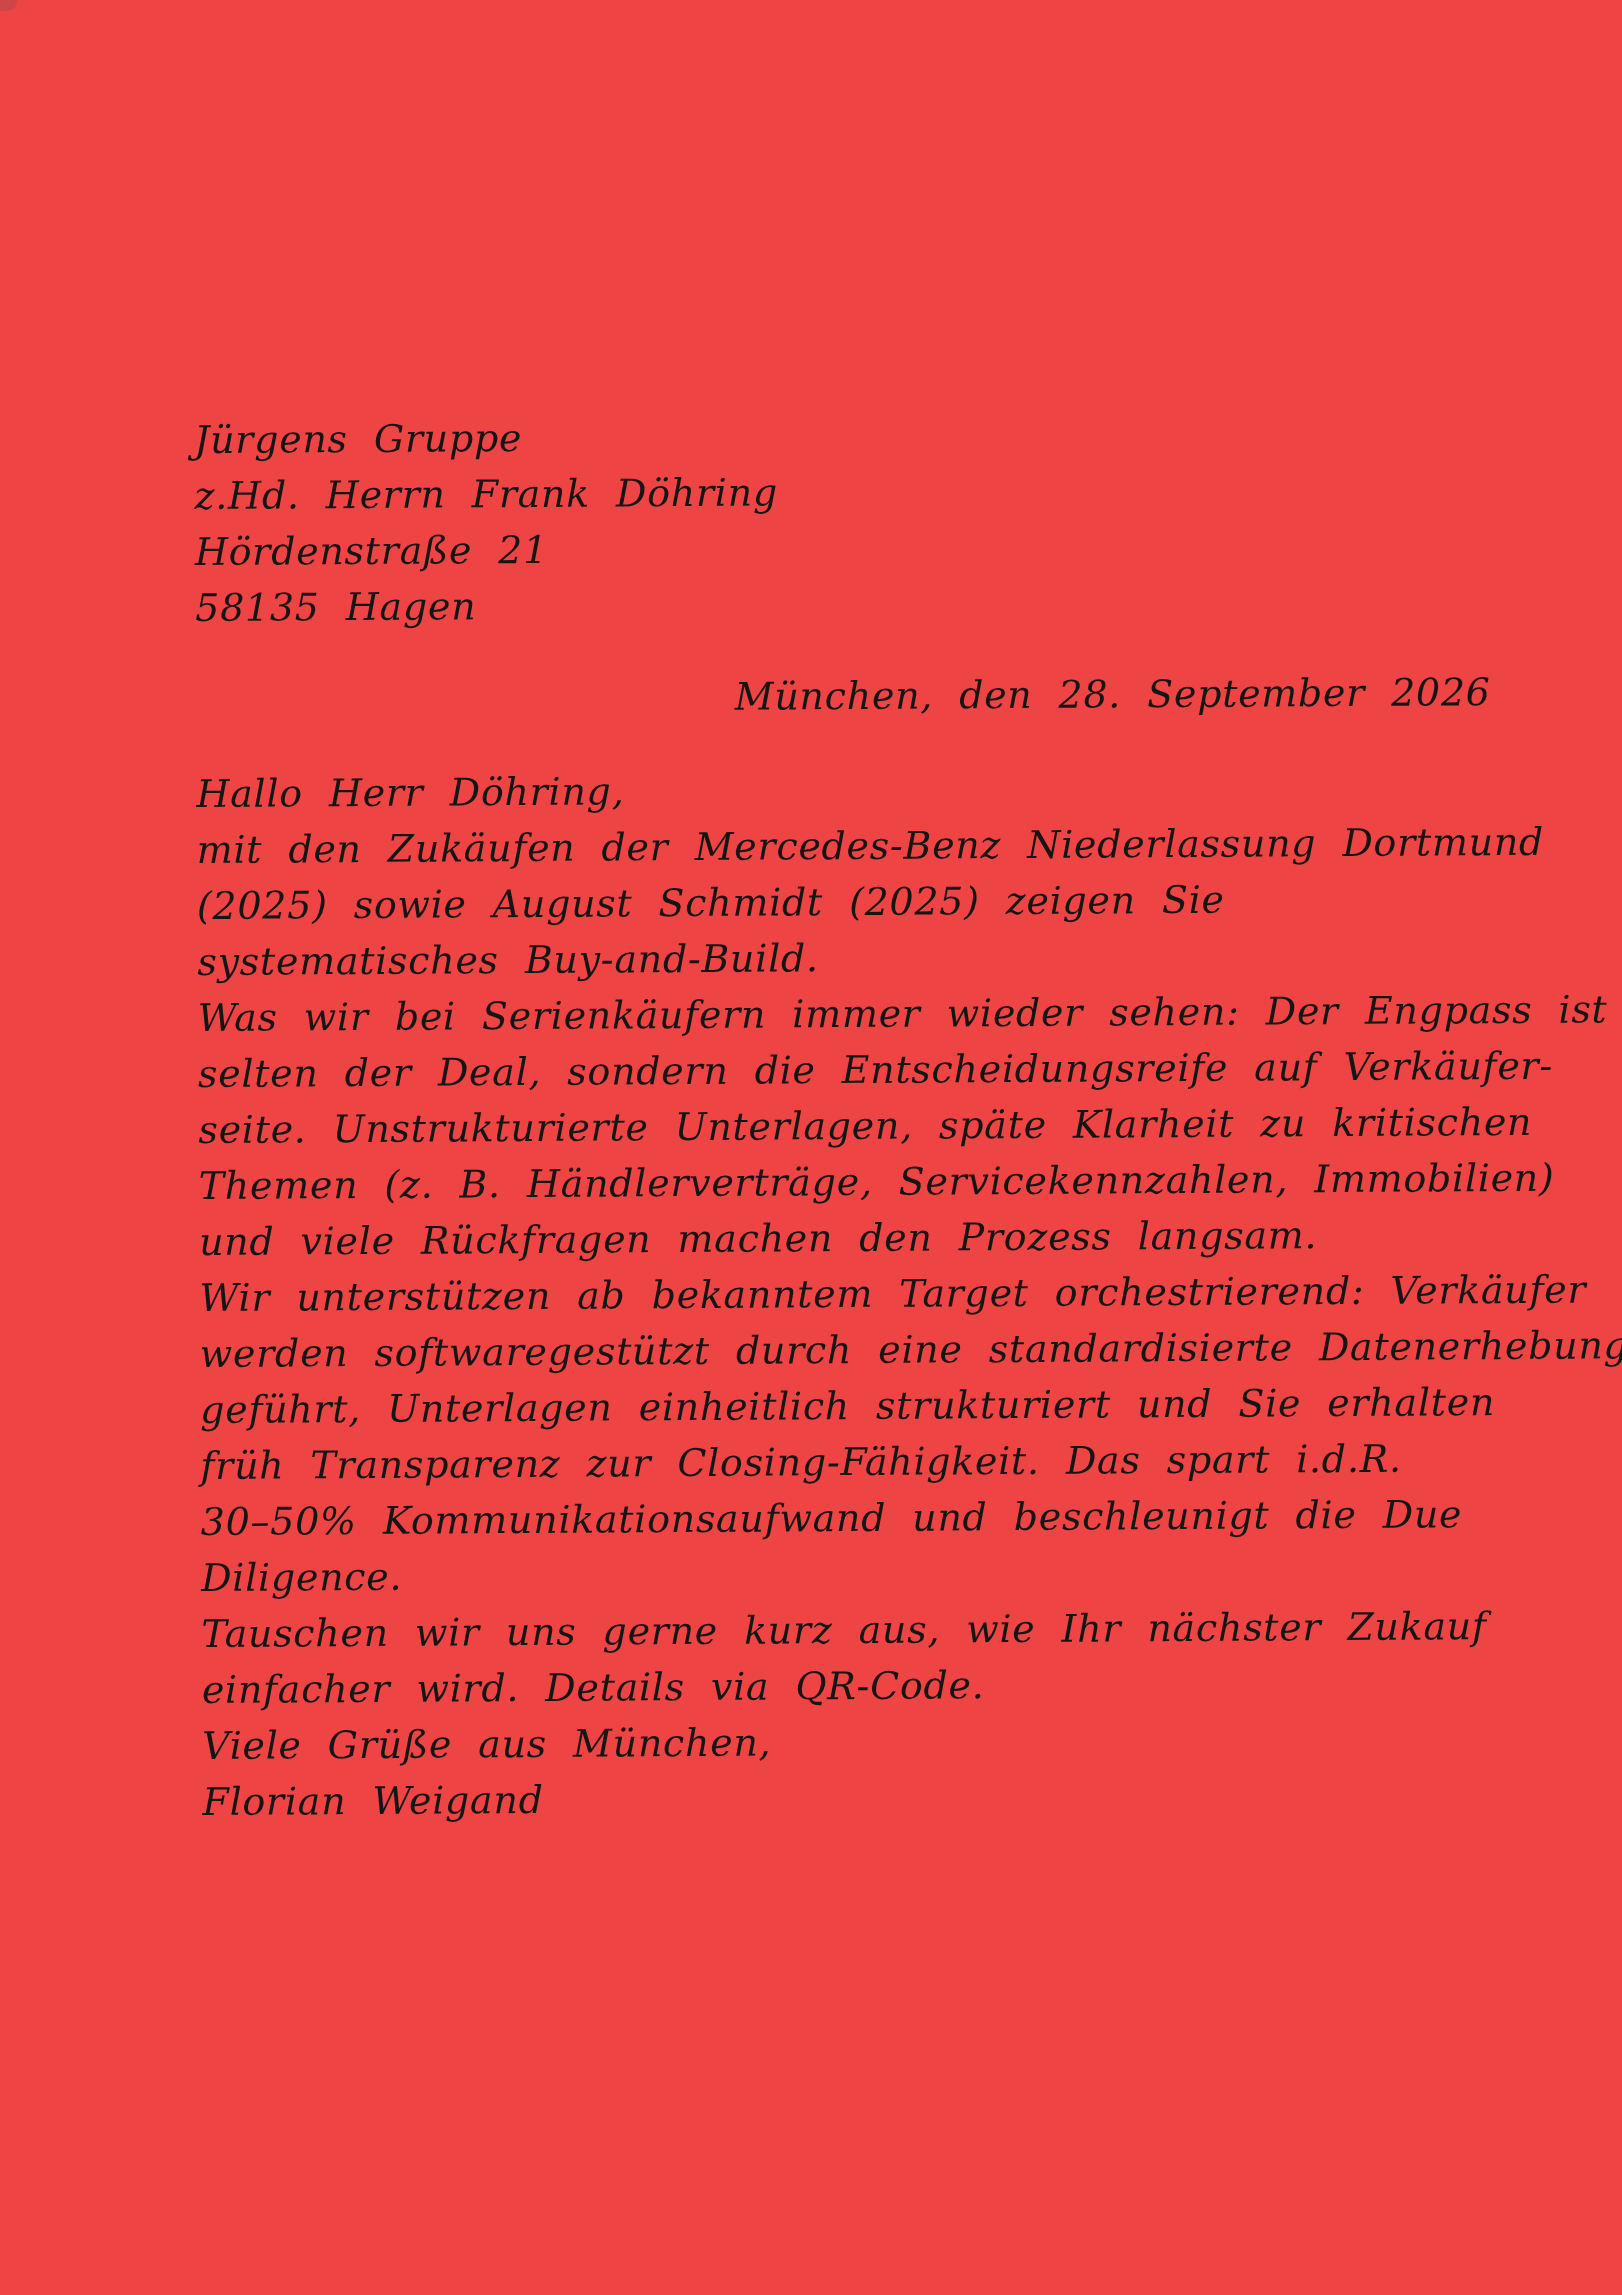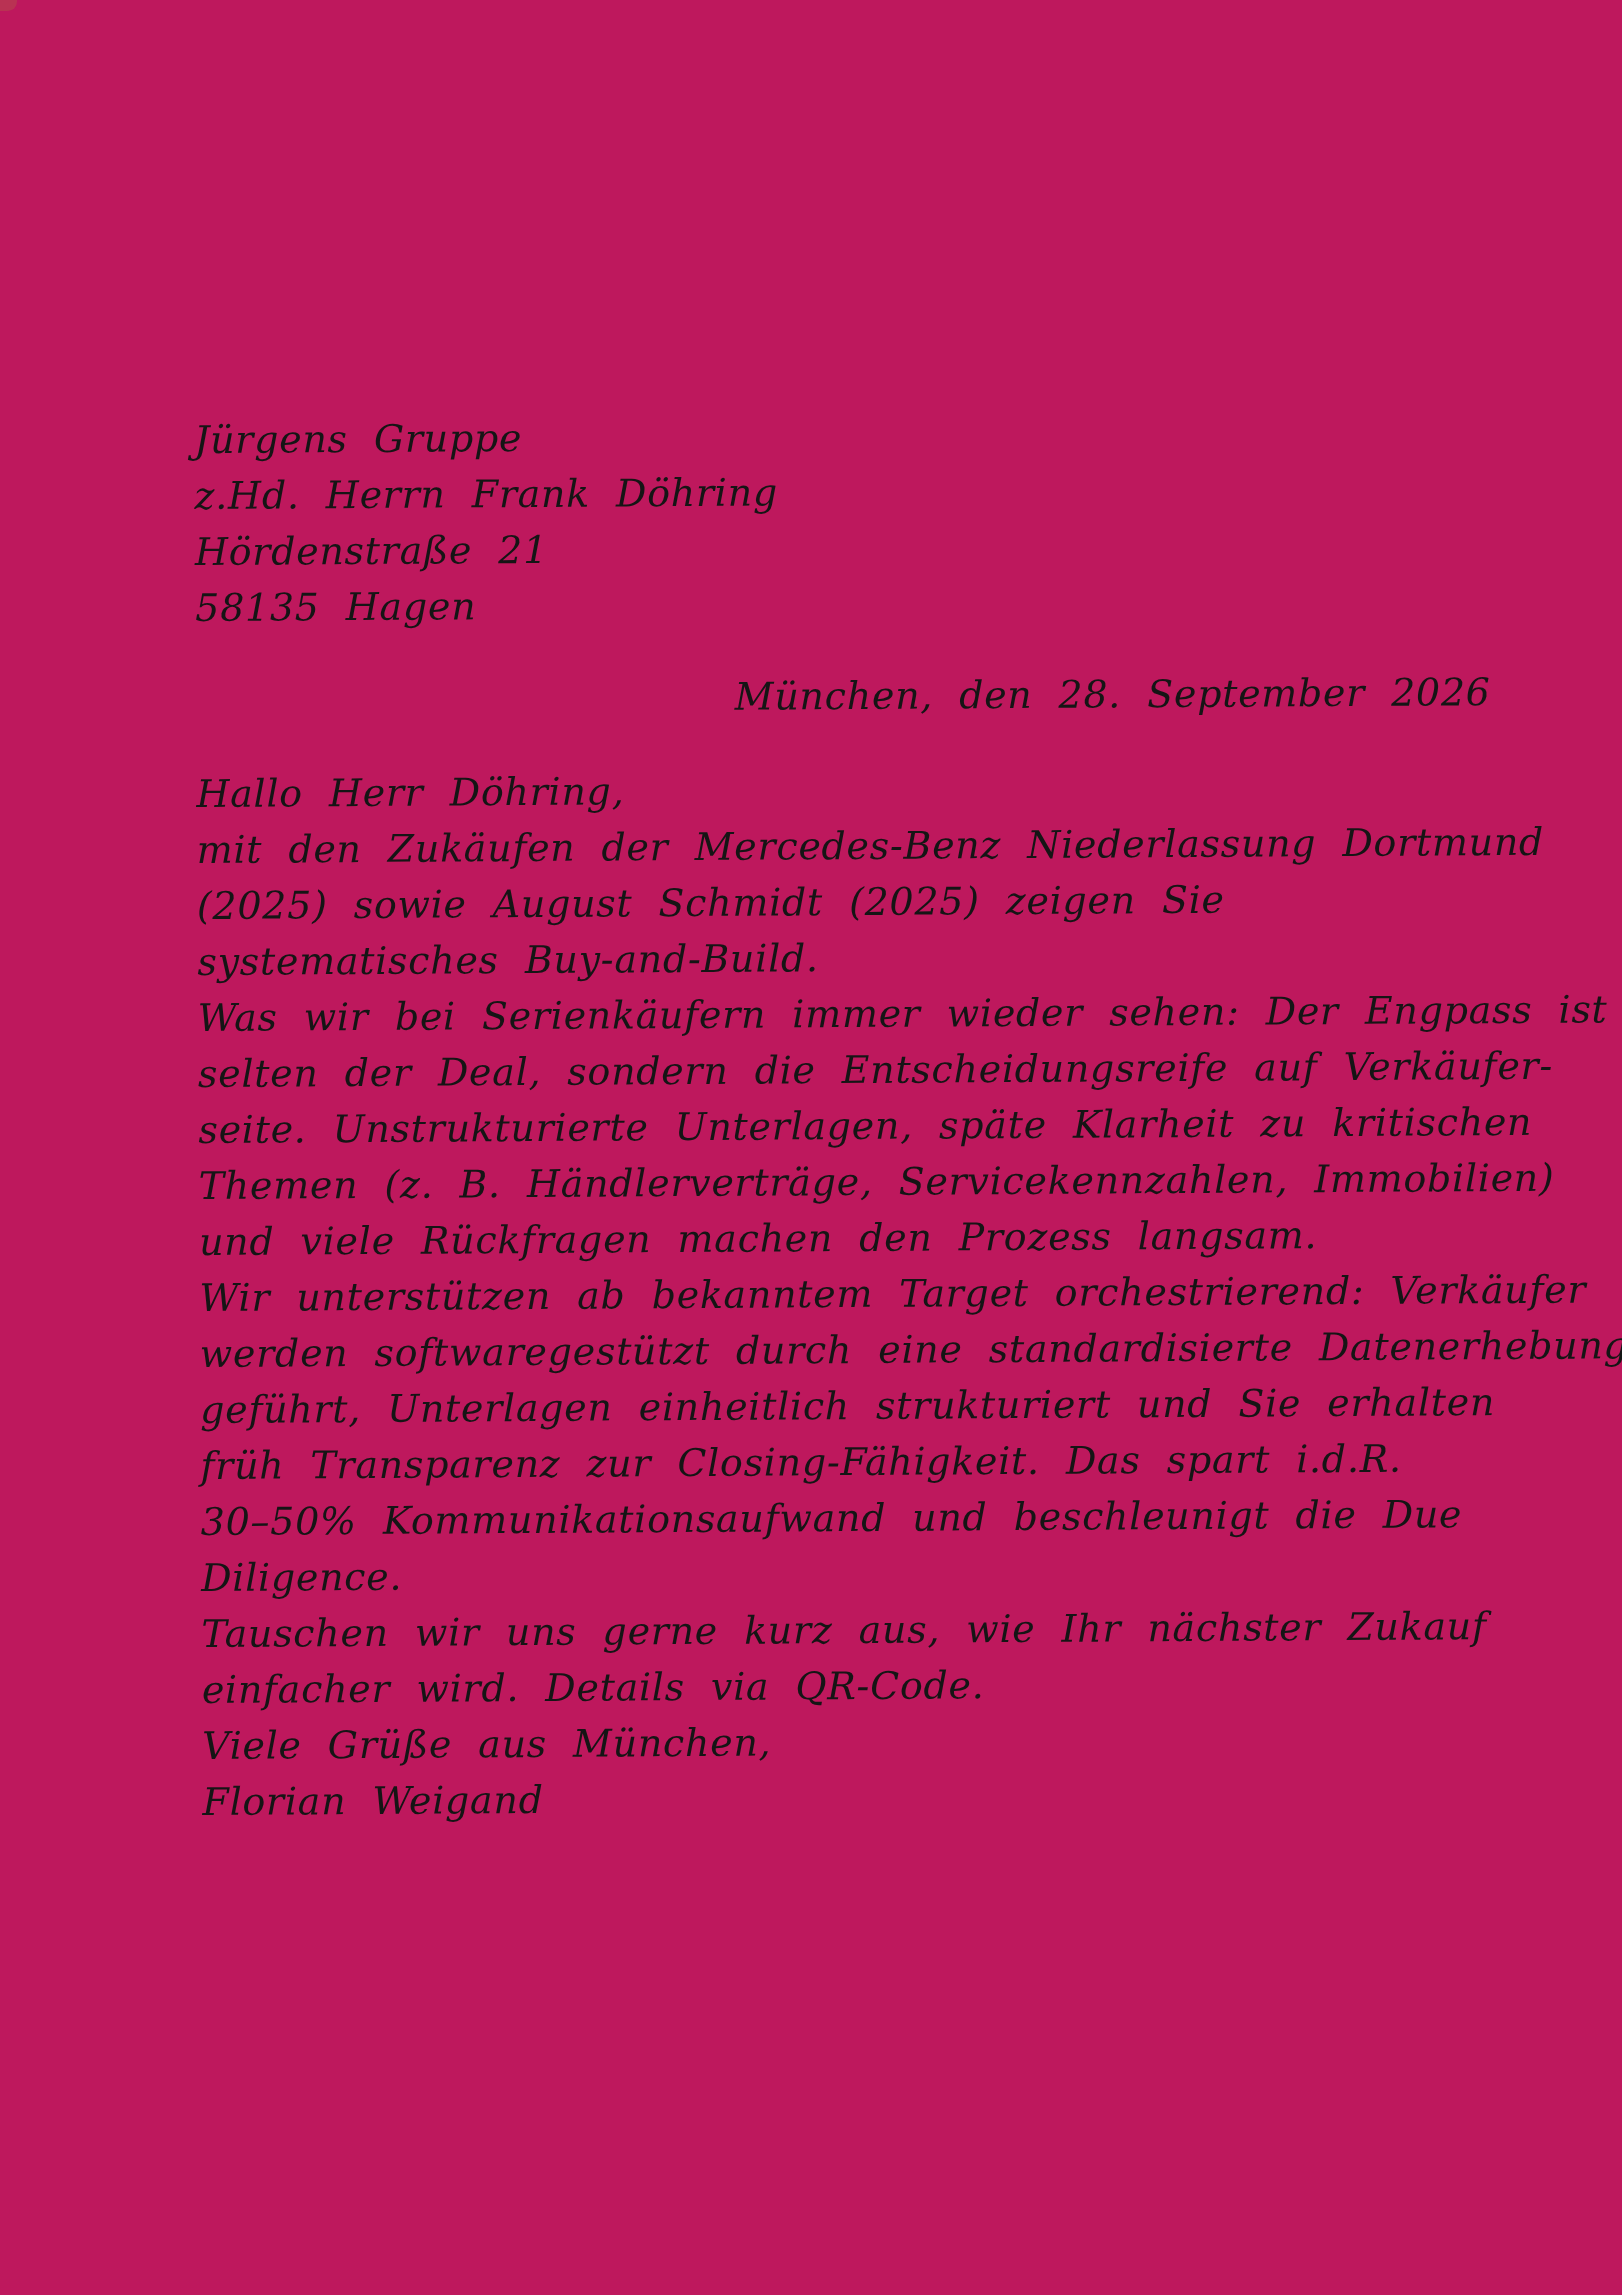--- a/index.html
+++ b/index.html
@@ -10,21 +10,21 @@
   body {
     width: 1623px;
     height: 2295px;
     position: relative;
     overflow: hidden;
     font-family: "DejaVu Serif", serif;
   }
   .sheet {
     position: absolute;
     inset: 0;
-    background: #be185d;
+    background: #ef4444;
   }
   .corner-artifact {
     position: absolute;
     left: 0;
     top: 0;
     width: 17px;
     height: 10.5px;
     background: #b5494a;
     opacity: 0.55;
     border-bottom-right-radius: 9.2px;

